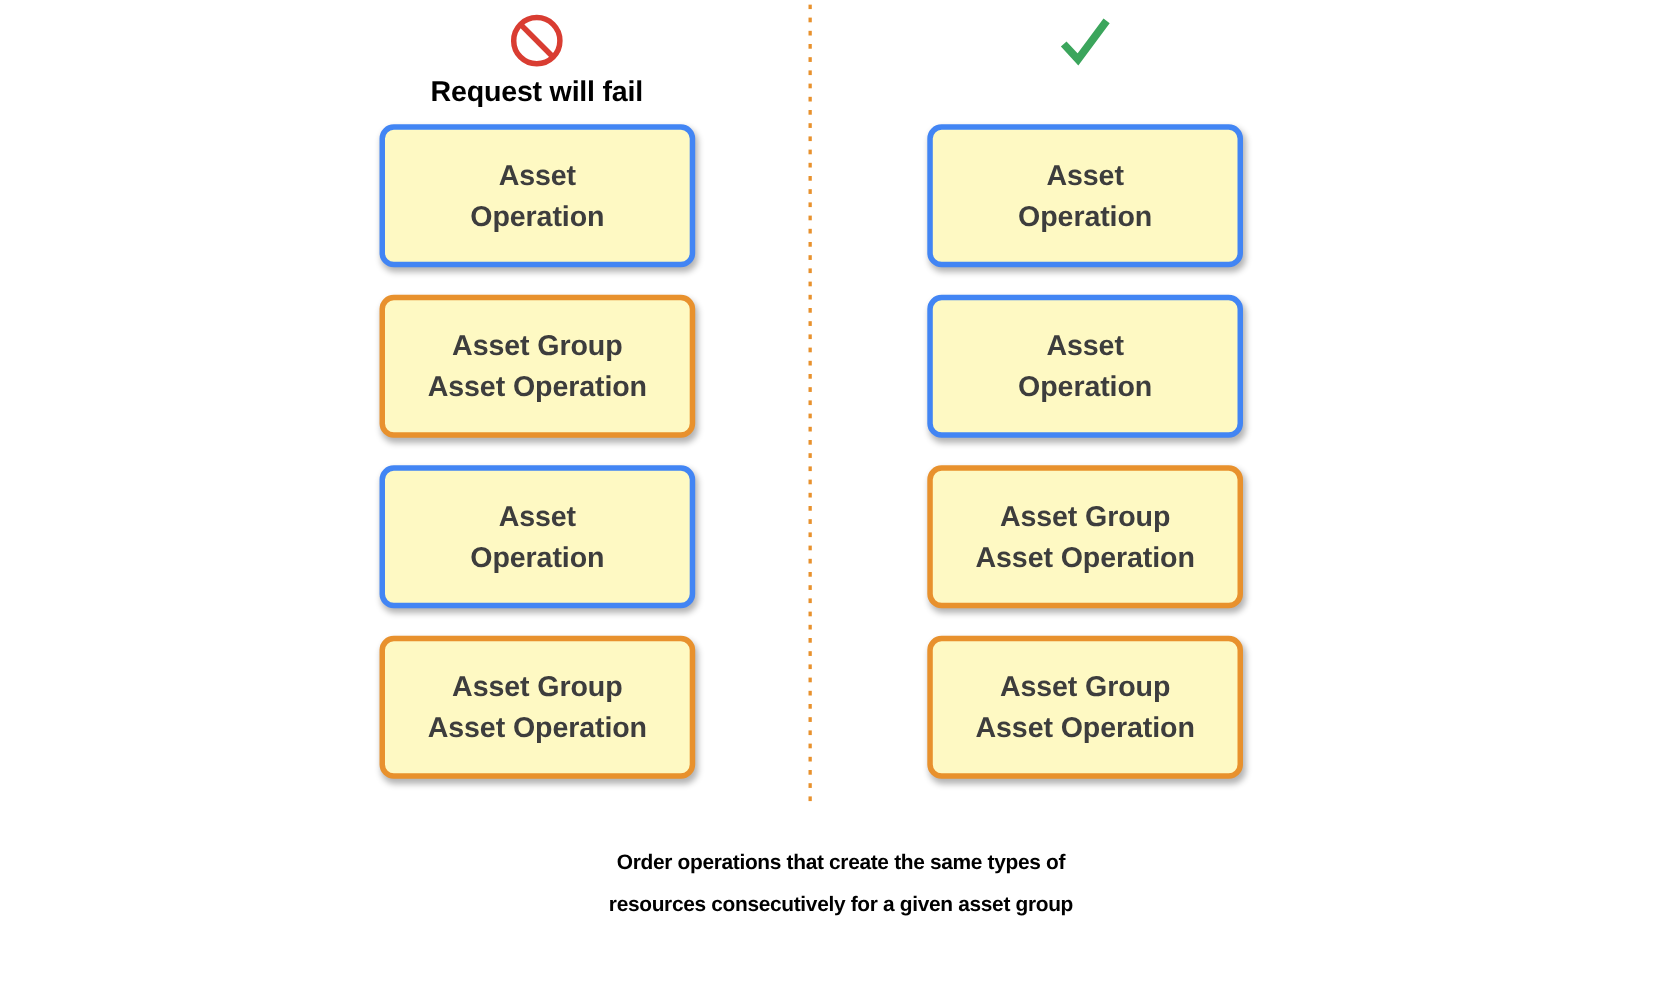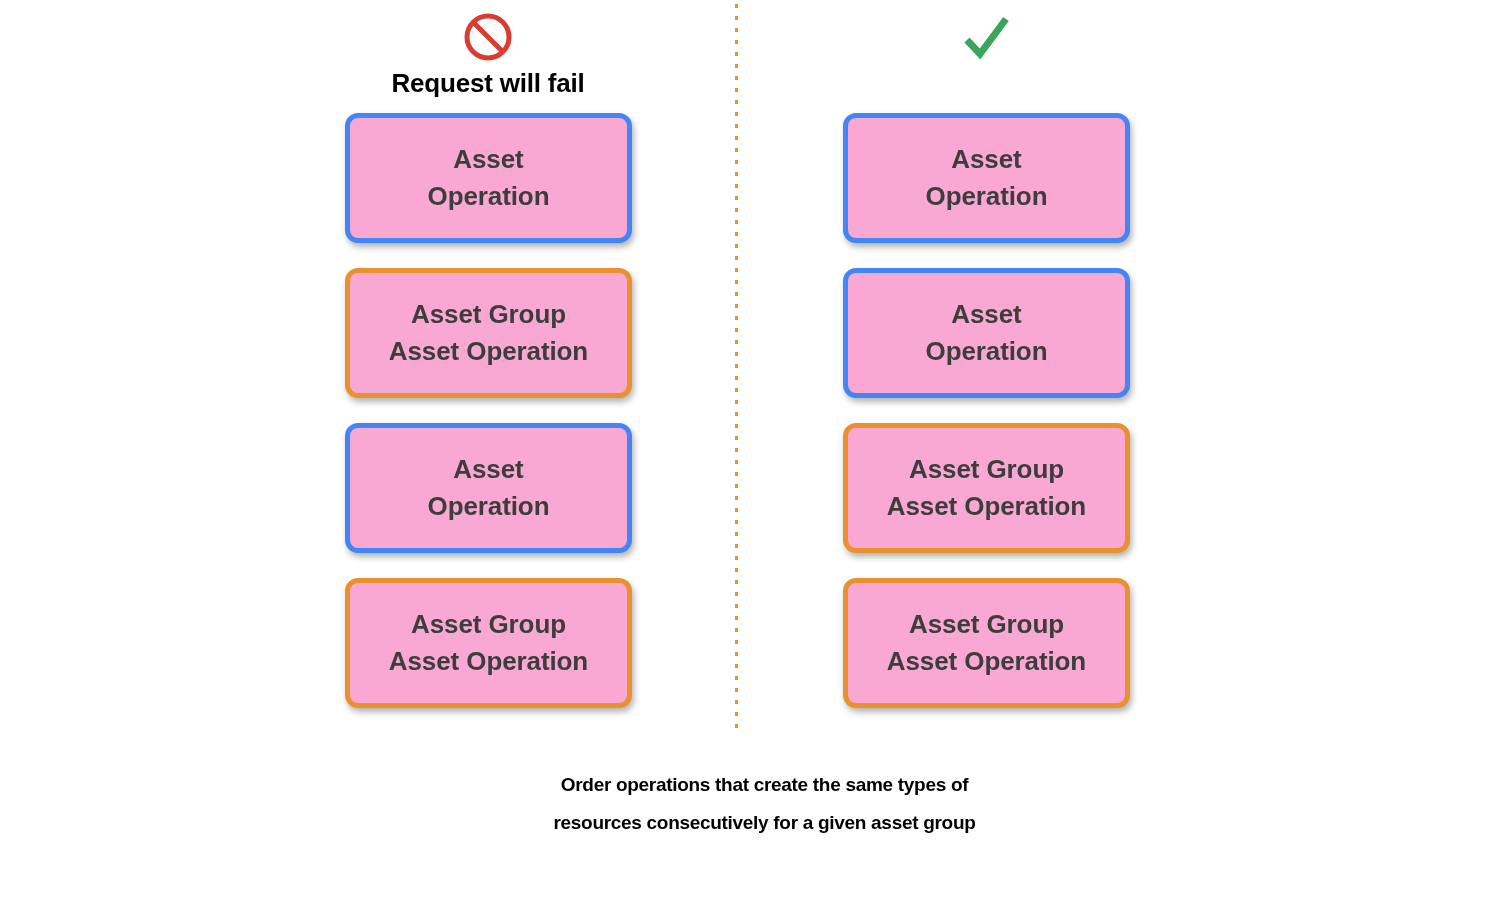--- a/index.html
+++ b/index.html
@@ -72,21 +72,21 @@
     position: absolute;
     top: 113px;
     left: 7px;
     width: 287px;
   }
   .op-box {
     box-sizing: border-box;
     width: 287px;
     height: 130px;
     margin-bottom: 25px;
-    background: #f9a8d4;
+    background: #fef9c3;
     border-radius: 13px;
     border: 5px solid #4285F4;
     box-shadow: 2px 4px 6px rgba(0,0,0,0.30);
     display: flex;
     align-items: center;
     justify-content: center;
     text-align: center;
   }
   .op-box.orange { border-color: #E8912D; }
   .op-box:last-child { margin-bottom: 0; }

